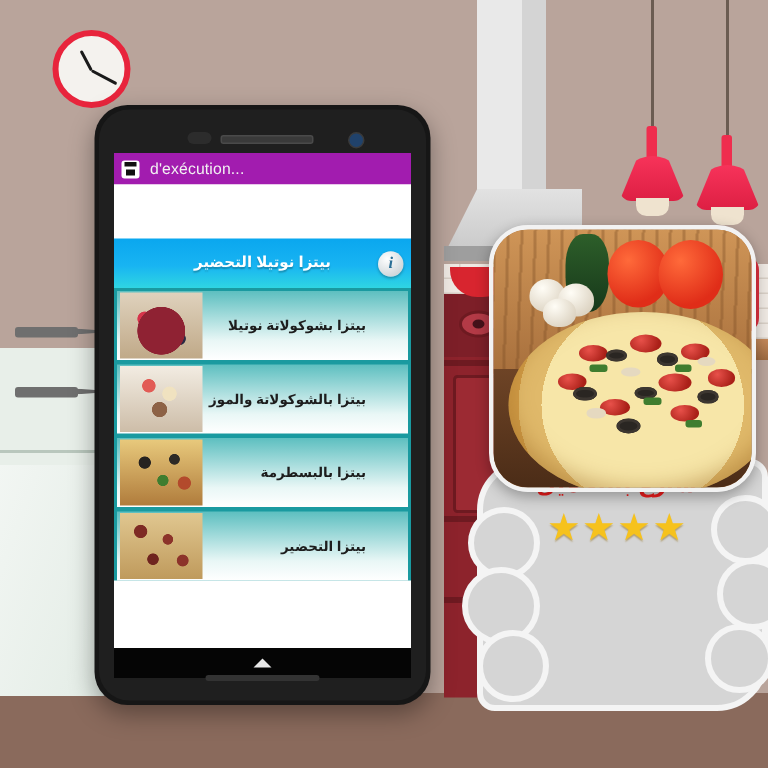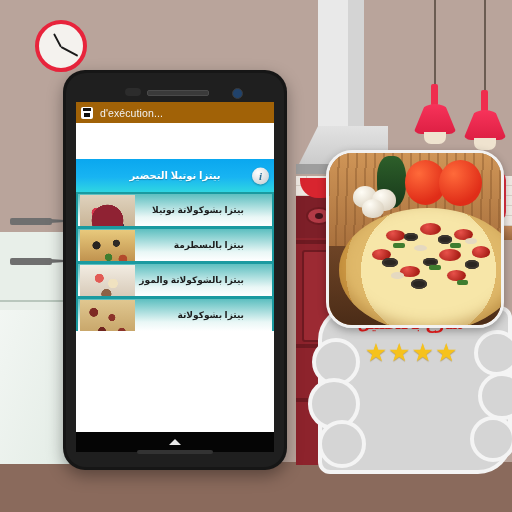--- a/index.html
+++ b/index.html
@@ -330,21 +330,21 @@
     position: absolute;
     left: 13px; top: 32px;
     width: 198px; height: 330px;
     background: #ffffff;
     overflow: hidden;
   }
 
   
   .titlebar {
     height: 21px;
-    background: #a16207;
+    background: #a21caf;
     display: flex;
     align-items: center;
     padding-left: 5px;
     gap: 7px;
   }
   .titlebar .app-ic {
     width: 12px; height: 12px;
     border-radius: 2px;
     background: #ffffff;
     position: relative;
@@ -411,21 +411,21 @@
     box-shadow: 0 1px 2px rgba(0,0,0,0.3);
   }
 
   
   .list {
     background: #1a9aa0;
     padding: 2px 0 0 0;
   }
   .list-item {
     position: relative;
-    height: 32px;
+    height: 46px;
     margin: 0 2px 3px 2px;
     background: linear-gradient(#5dbfc0, #e9f7f6 72%, #ffffff);
     direction: rtl;
     display: flex;
     align-items: center;
     overflow: hidden;
   }
   .list-item .thumb {
     width: 55px; height: 44px;
     flex: 0 0 auto;
@@ -754,46 +754,46 @@
                   radial-gradient(circle at 30% 40%, #d6334a 0 10%, rgba(0,0,0,0) 11%),
                   radial-gradient(circle at 62% 45%, #c02a40 0 9%, rgba(0,0,0,0) 10%),
                   radial-gradient(circle at 45% 72%, #e04a5c 0 9%, rgba(0,0,0,0) 10%),
                   radial-gradient(circle at 72% 70%, #2a2a44 0 8%, rgba(0,0,0,0) 9%),
                   linear-gradient(#dfd2bd, #c0a988);"></span>
           <span class="li-label">بيتزا بشوكولاتة نوتيلا</span>
         </div>
 
         <div class="list-item">
           <span class="thumb" style="background:
+                  radial-gradient(circle at 35% 30%, #e25b55 0 9%, rgba(0,0,0,0) 10%),
+                  radial-gradient(circle at 60% 42%, #f0e2c0 0 11%, rgba(0,0,0,0) 12%),
+                  radial-gradient(circle at 48% 66%, #8d6246 0 12%, rgba(0,0,0,0) 13%),
+                  linear-gradient(#f2ece2, #cdbda8);"></span>
+          <span class="li-label">بيتزا بالشوكولاتة والموز</span>
+        </div>
+
+        <div class="list-item">
+          <span class="thumb" style="background:
                   radial-gradient(circle at 30% 35%, #262220 0 8%, rgba(0,0,0,0) 9%),
                   radial-gradient(circle at 66% 30%, #2e2a26 0 7%, rgba(0,0,0,0) 8%),
                   radial-gradient(circle at 52% 62%, #3f7d2f 0 9%, rgba(0,0,0,0) 10%),
                   radial-gradient(circle at 78% 66%, #b34a2c 0 8%, rgba(0,0,0,0) 9%),
                   linear-gradient(#e8c97c, #b07c3c);"></span>
           <span class="li-label">بيتزا بالبسطرمة</span>
         </div>
 
-        <div class="list-item">
-          <span class="thumb" style="background:
-                  radial-gradient(circle at 35% 30%, #e25b55 0 9%, rgba(0,0,0,0) 10%),
-                  radial-gradient(circle at 60% 42%, #f0e2c0 0 11%, rgba(0,0,0,0) 12%),
-                  radial-gradient(circle at 48% 66%, #8d6246 0 12%, rgba(0,0,0,0) 13%),
-                  linear-gradient(#f2ece2, #cdbda8);"></span>
-          <span class="li-label">بيتزا بالشوكولاتة والموز</span>
-        </div>
-
 
         <div class="list-item">
           <span class="thumb" style="background:
                   radial-gradient(circle at 25% 28%, #7e2a24 0 8%, rgba(0,0,0,0) 9%),
                   radial-gradient(circle at 58% 40%, #8c332a 0 8%, rgba(0,0,0,0) 9%),
                   radial-gradient(circle at 40% 70%, #6f241f 0 8%, rgba(0,0,0,0) 9%),
                   radial-gradient(circle at 76% 72%, #8c332a 0 7%, rgba(0,0,0,0) 8%),
                   linear-gradient(#e0c790, #bf9a5c);"></span>
-          <span class="li-label">بيتزا بشوكولاتة</span>
+          <span class="li-label">بيتزا التحضير</span>
         </div>
 
       </div>
     </div>
 
     <div class="navbar">
       <span class="nav-chevron"></span>
     </div>
     <div class="phone-chin-bar"></div>
   </div>

